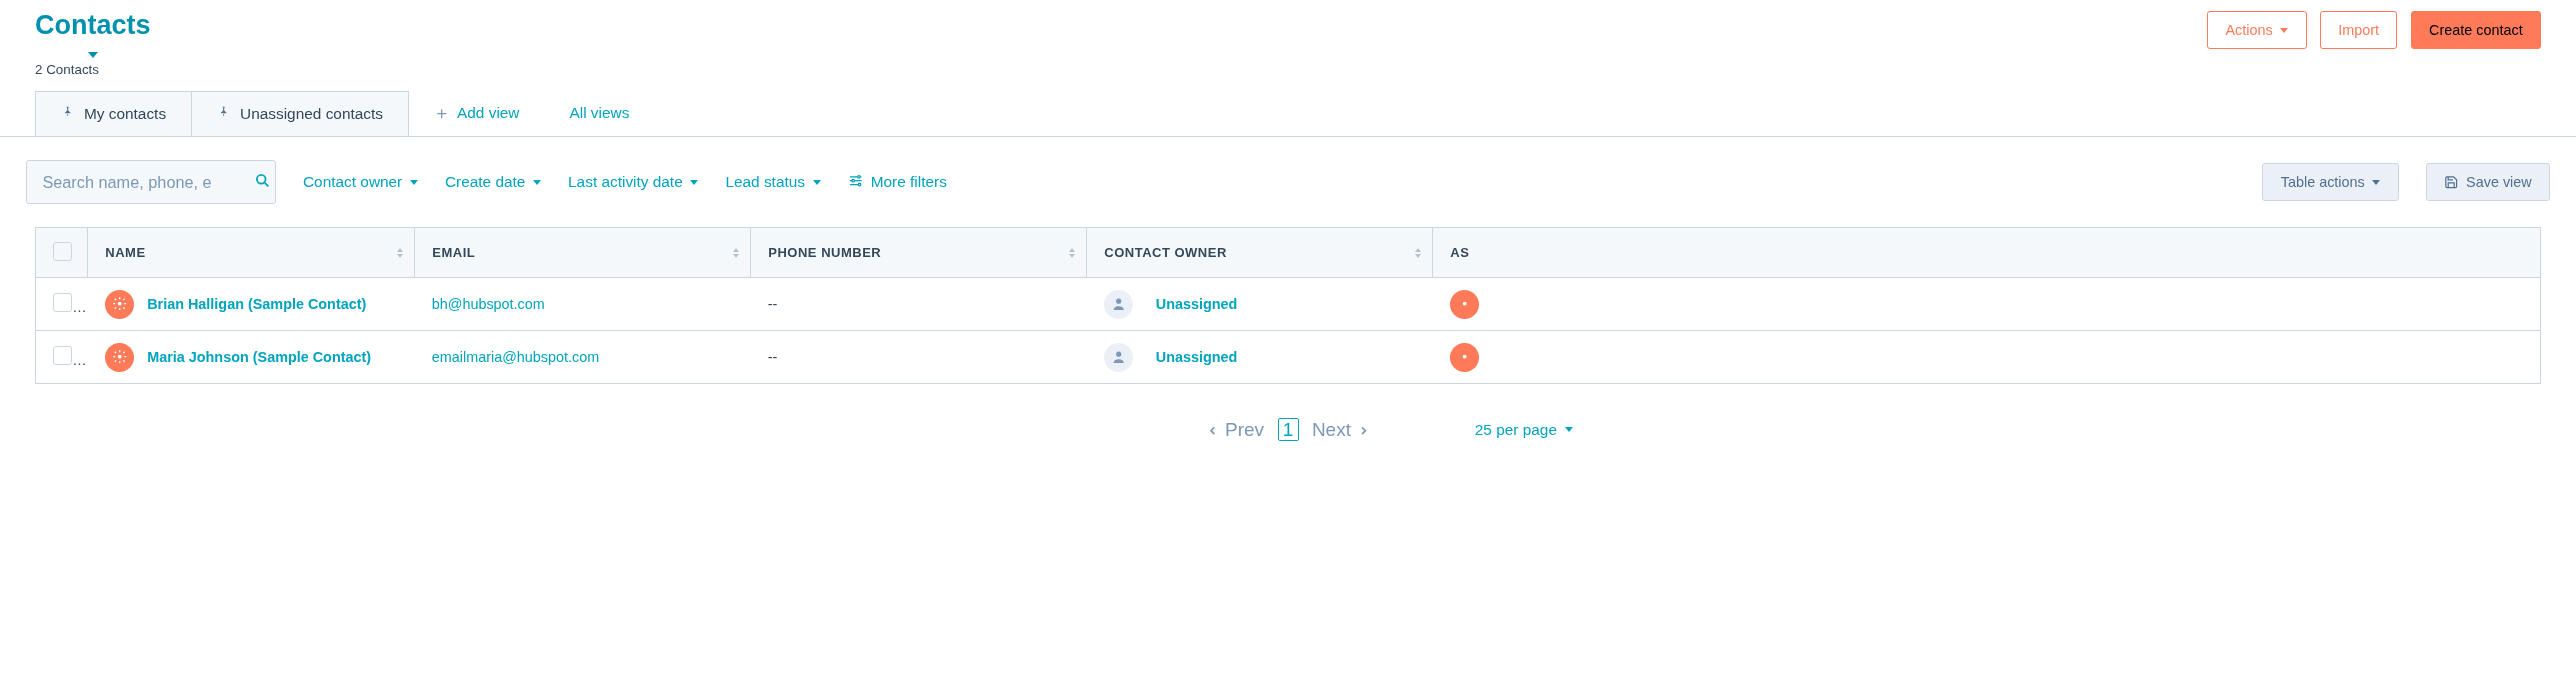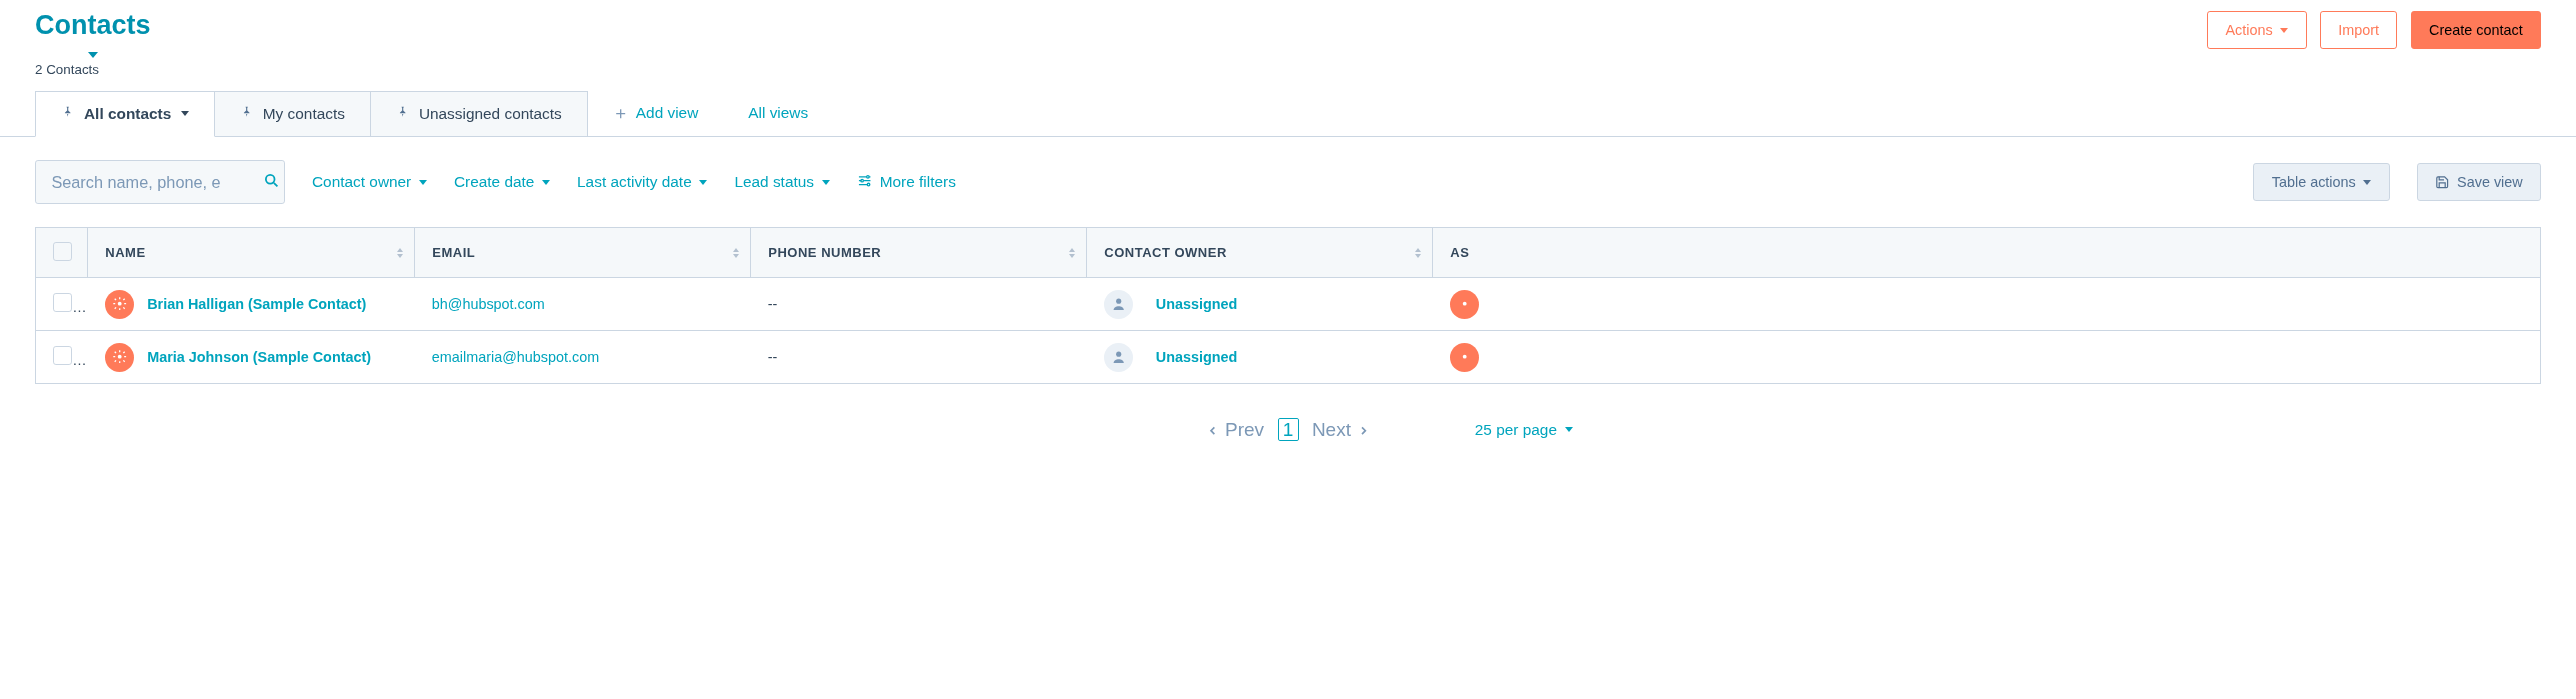--- a/index.html
+++ b/index.html
@@ -142,21 +142,21 @@
     font-size: 15.4px;
     font-weight: 500;
     cursor: pointer;
   }
   .plus-icon-wrap { color: var(--text-muted); display:inline-flex; }
 
   
   .filter-row {
     display: flex;
     align-items: center;
-    padding: 23px 35px;
+    padding: 23px 26px;
     gap: 27px;
   }
   .search-wrap {
     display: flex;
     align-items: center;
     border: 1px solid var(--border-gray);
     background: var(--lighter-gray-bg);
     border-radius: 2.9px;
     height: 44px;
     padding: 0 13.4px;
@@ -363,29 +363,20 @@
       <button class="btn">
         <span>Import</span>
       </button>
       <button class="btn primary">
         <span>Create contact</span>
       </button>
     </div>
   </div>
 
   <div class="tabs-row">
-    <div class="tab active">
-      <span class="pin-icon">
-        <svg width="13.4" height="13.4" viewBox="0 0 24 24" fill="currentColor">
-            <path d="M14 4l-1 1v5l4 4v1H7v-1l4-4V5l-1-1V3h4v1zM11 16l1 5 1-5h-2z"></path>
-          </svg>
-      </span>
-      <span>All contacts</span>
-      <span class="caret-sm"></span>
-    </div>
     <div class="tab">
       <span class="pin-icon">
         <svg width="13.4" height="13.4" viewBox="0 0 24 24" fill="currentColor">
             <path d="M14 4l-1 1v5l4 4v1H7v-1l4-4V5l-1-1V3h4v1zM11 16l1 5 1-5h-2z"></path>
           </svg>
       </span>
       <span>My contacts</span>
     </div>
     <div class="tab">
       <span class="pin-icon">

